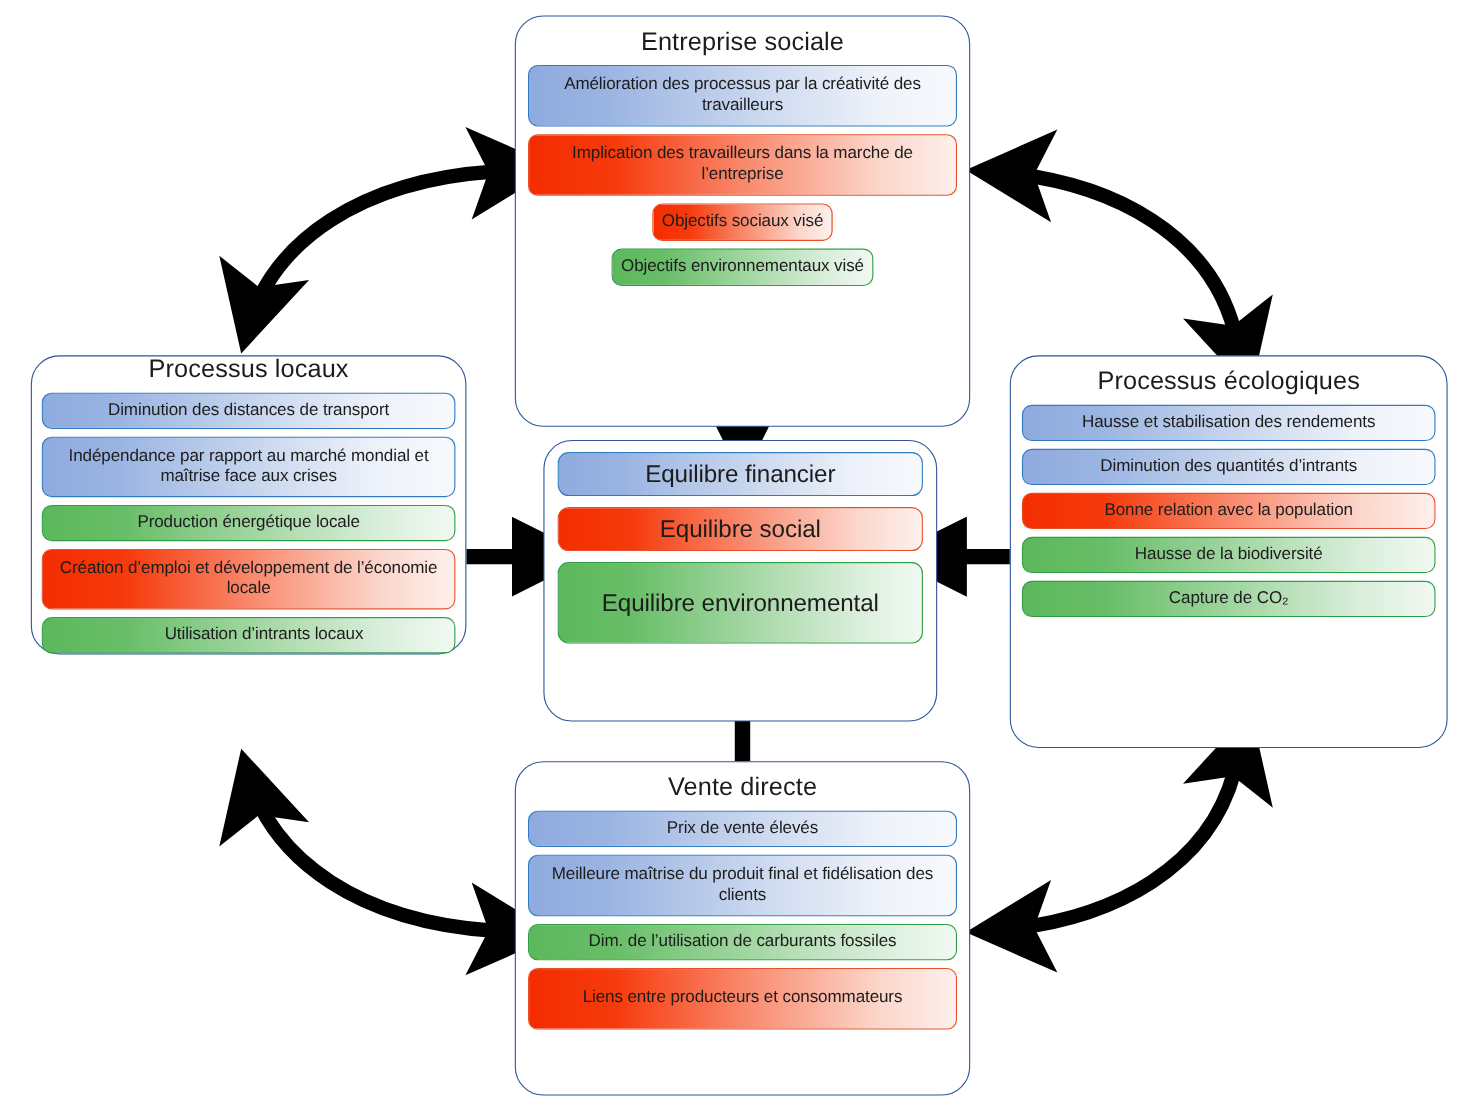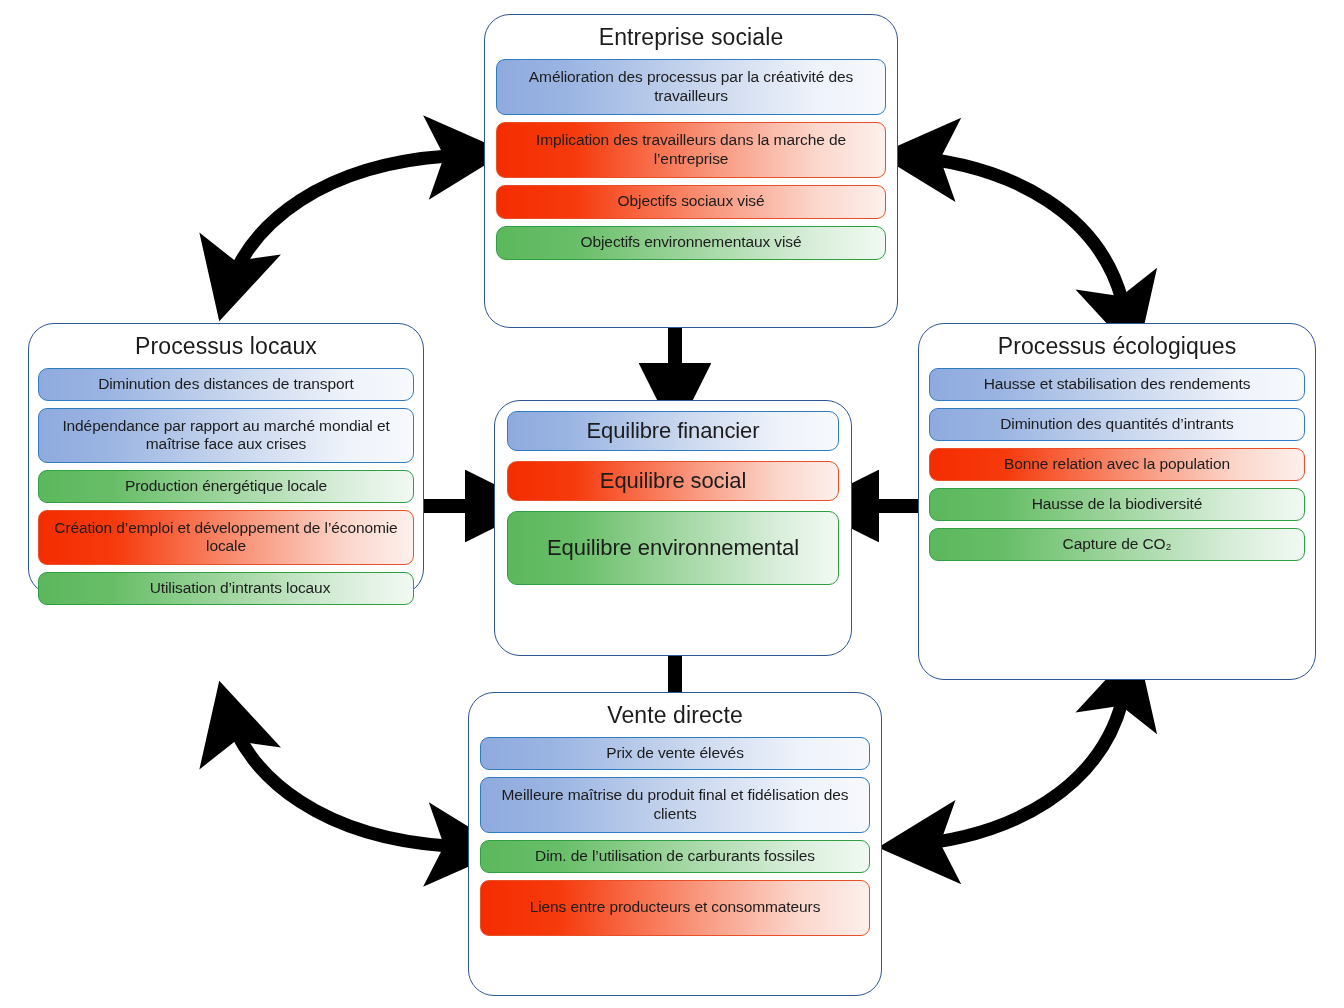--- a/index.html
+++ b/index.html
@@ -92,38 +92,38 @@
   .bar.green {
     border-color: #2f9e44;
     background: linear-gradient(to right, #5cb85c 0%, #68be68 20%, #a8d9a8 55%, #d9eedb 82%, #f1f9f2 100%);
   }
 
   
   #center-box .bars { padding: 10px 12px 12px 12px; gap: 10px; }
   #center-box .bar { font-size: 22px; border-radius: 10px; line-height: 1.15; }
 
   
-  #top-box   { left: 484px;  top: 14px;  width: 414px; height: 314px; }
-  #left-box  { left: 28px;   top: 323px; width: 396px; height: 272px; }
+  #top-box   { left: 468px;  top: 14px;  width: 414px; height: 374px; }
+  #left-box  { left: 28px;   top: 323px; width: 396px; height: 272px; justify-content: center; }
   #right-box { left: 918px;  top: 323px; width: 398px; height: 357px; }
   #center-box{ left: 494px;  top: 400px; width: 358px; height: 256px; }
   #bottom-box{ left: 468px;  top: 692px; width: 414px; height: 304px; }
 
-  #top-box .bars { padding: 0 11px 10px 11px; }
+  #top-box .bars { padding: 0 11px 10px 11px; align-items: center; }
   #left-box .bars { padding: 0 9px 11px 9px; }
   #right-box .bars { padding: 0 10px 11px 10px; }
   #bottom-box .bars { padding: 0 11px 11px 11px; }
 
   
   #top-box .bar-0 { height: 56px; }
   #top-box .bar-1 { height: 56px; }
   #top-box .bar-2 { height: 34px; }
-  #top-box .bar-3 { height: 34px; border-radius: 10px; }
-
-  #left-box .bar-0 { height: 33px; border-radius: 10px; }
+  #top-box .bar-3 { height: 34px; }
+
+  #left-box .bar-0 { height: 33px; }
   #left-box .bar-1 { height: 55px; }
   #left-box .bar-2 { height: 55px; }
   #left-box .bar-3 { height: 33px; }
   #left-box .bar-4 { height: 33px; padding-left: 36px; }
 
   #right-box .bar-0,
   #right-box .bar-1,
   #right-box .bar-2,
   #right-box .bar-3,
   #right-box .bar-4,

